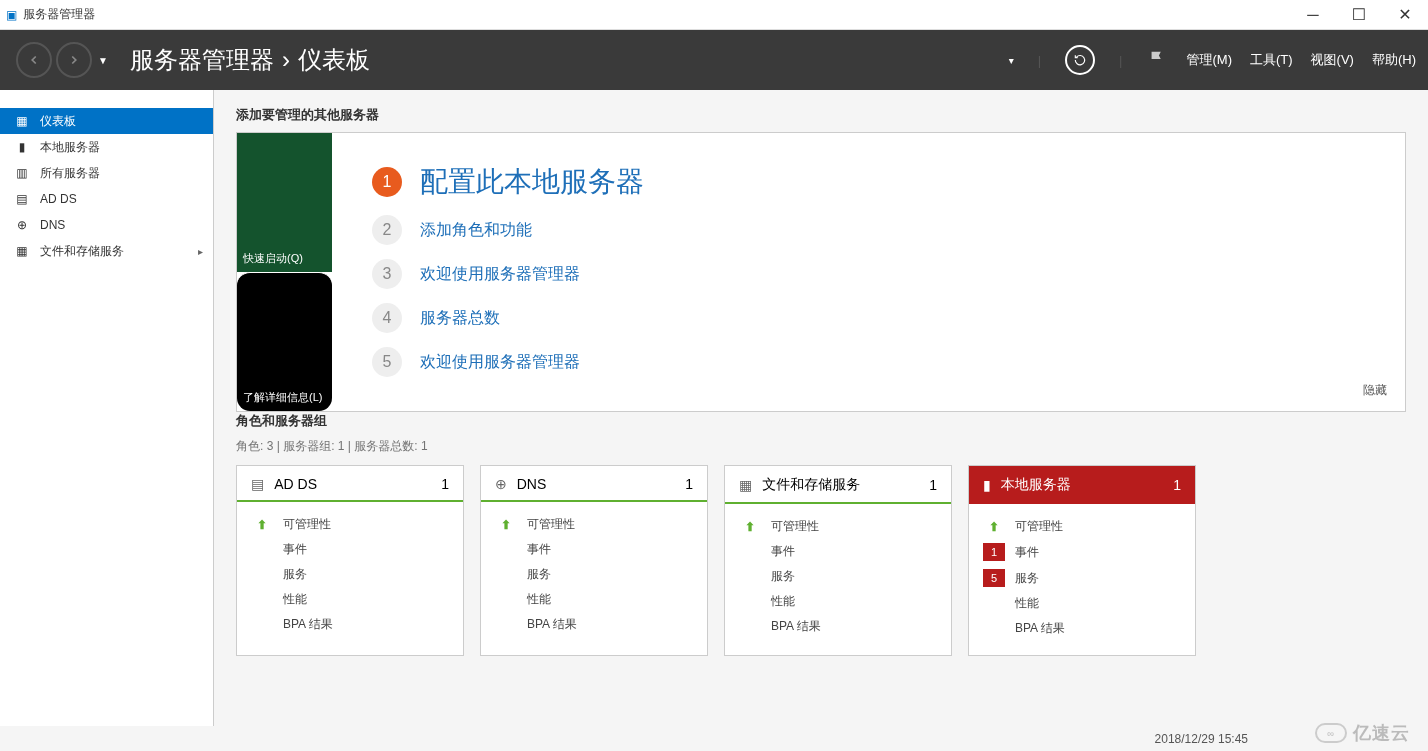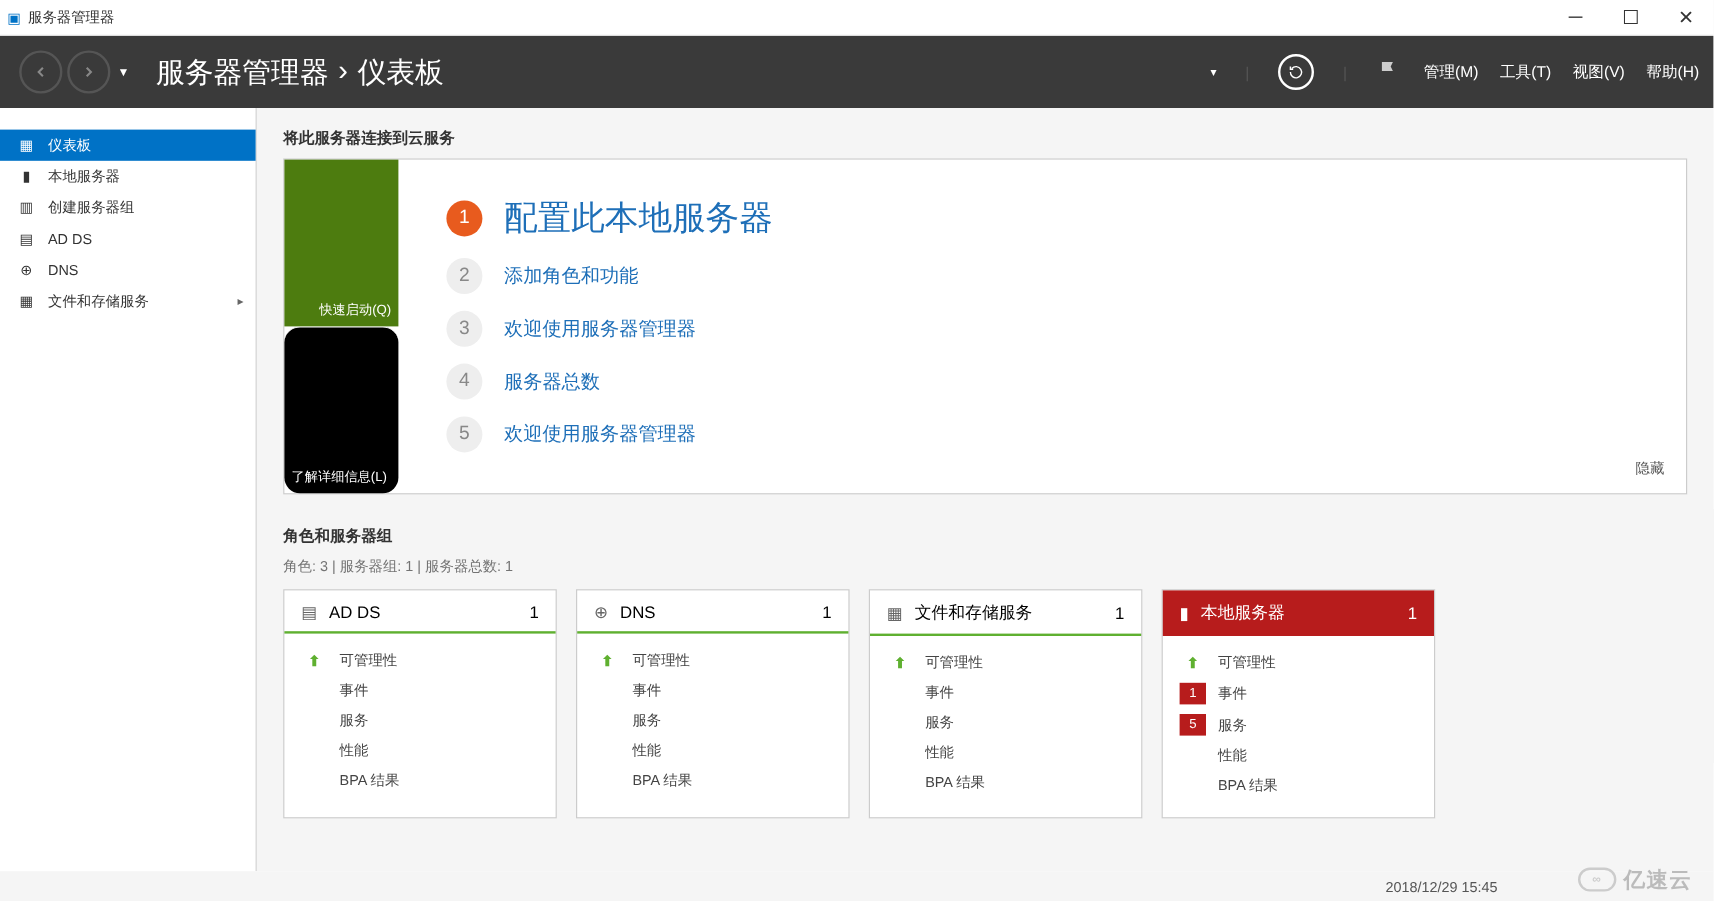--- a/index.html
+++ b/index.html
@@ -33,34 +33,34 @@
     .sidebar-item .icon { width: 16px; margin-right: 10px; display: inline-flex; align-items: center; justify-content: center; }
     .sidebar-item .expand { position: absolute; right: 10px; font-size: 10px; color: #666; }
 
     
     .content-inner { padding: 16px 22px; }
     .section-title { font-size: 13px; color: #333; font-weight: bold; margin-bottom: 8px; }
 
     .welcome-box { background: #fff; border: 1px solid #ccc; display: flex; height: 280px; }
     .welcome-tabs { width: 95px; display: flex; flex-direction: column; }
     .wtab { flex: 1; display: flex; align-items: flex-end; padding: 6px; font-size: 11px; color: #fff; }
-    .wtab.tab1 { background: #4d7c0f; justify-content: flex-end; }
+    .wtab.tab1 { background: #14532d; }
     .wtab.tab2 { background: #f0a030; border-top: 1px solid #fff; }
     .wtab.tab3 { background: #000000; border-top: 1px solid #fff; border-radius: 13px; }
     .welcome-content { flex: 1; padding: 30px 40px; position: relative; }
     .quick-step { display: flex; align-items: center; gap: 18px; margin-bottom: 14px; }
     .step-num { width: 30px; height: 30px; border-radius: 50%; display: flex; align-items: center; justify-content: center; font-size: 16px; }
     .step-num.primary { background: #e85b1e; color: #fff; }
     .step-num.secondary { background: #eee; color: #888; }
     .step-text { font-size: 28px; color: #1e6fb8; cursor: pointer; }
     .step-text.secondary { font-size: 16px; text-align: right; }
     .hide-link { position: absolute; right: 18px; bottom: 12px; font-size: 12px; color: #555; cursor: pointer; text-align: center; }
 
     
-    .roles-section { margin-top: 26px; }
+    .roles-section { }
     .roles-sub { font-size: 12px; color: #737373; margin-bottom: 10px; }
     .tile-grid { display: flex; gap: 16px; }
     .tile { width: 228px; background: #fff; border: 1px solid #ccc; padding: 10px 14px 14px; }
     .tile.alert .tile-header { background: #b71c1c; color: #fff; margin: -10px -14px 10px; padding: 10px 14px; }
     .tile.alert .tile-header .tile-icon { color: #fff; }
     .tile-header { display: flex; align-items: center; justify-content: space-between; font-size: 14px; font-weight: 400; }
     .tile-header-left { display: flex; align-items: center; gap: 10px; }
     .tile-icon { color: #666; }
     .tile-count { font-size: 14px; }
     .tile-divider { height: 2px; background: #5fb030; margin: 8px -14px 10px; }
@@ -142,40 +142,40 @@
     <div class="sidebar-item active">
       <span class="icon">▦</span>
       <span>仪表板</span>
     </div>
     <div class="sidebar-item">
       <span class="icon">▮</span>
       <span>本地服务器</span>
     </div>
     <div class="sidebar-item">
       <span class="icon">▥</span>
-      <span>创建服务器组</span>
+      <span>所有服务器</span>
     </div>
     <div class="sidebar-item">
       <span class="icon">▤</span>
       <span>AD DS</span>
     </div>
     <div class="sidebar-item">
       <span class="icon">⊕</span>
       <span>DNS</span>
     </div>
     <div class="sidebar-item">
       <span class="icon">▦</span>
       <span>文件和存储服务</span>
       <span class="expand">▸</span>
     </div>
   </div>
 
   <div class="content">
     <div class="content-inner">
-      <div class="section-title">将此服务器连接到云服务</div>
+      <div class="section-title">添加要管理的其他服务器</div>
 
       <div class="welcome-box">
         <div class="welcome-tabs">
           <div class="wtab tab1">
               <span>快速启动(Q)</span>
             </div>
           <div class="wtab tab3">
               <span>了解详细信息(L)</span>
             </div>
         </div>

